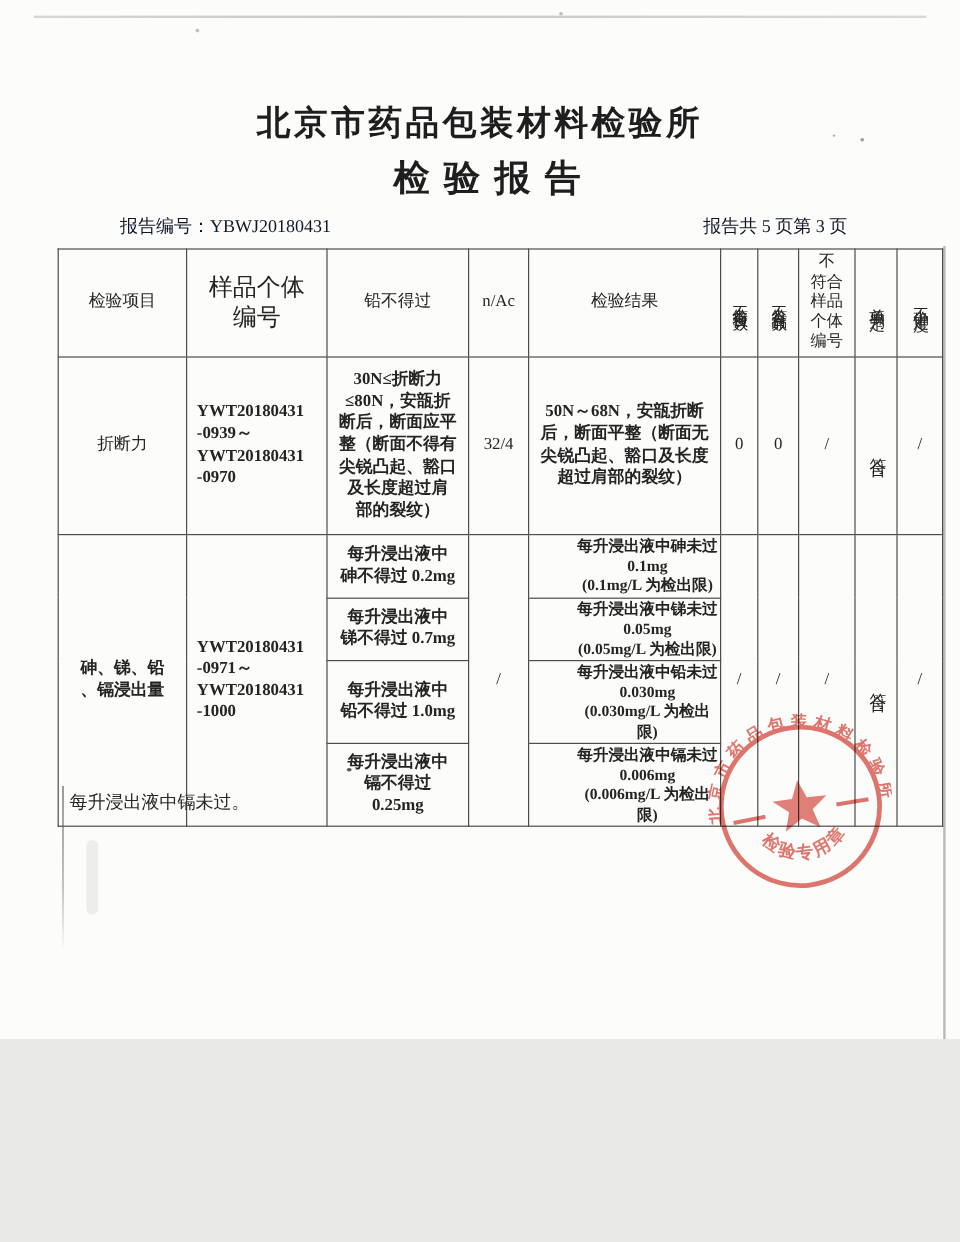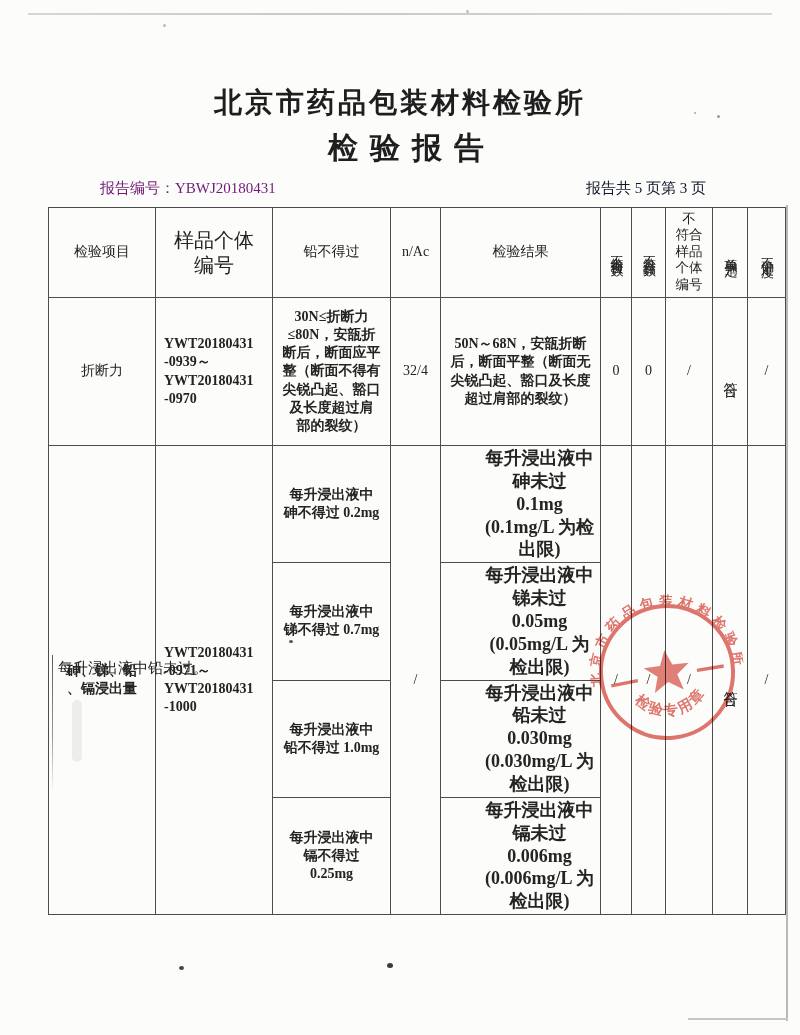--- a/index.html
+++ b/index.html
@@ -1,44 +1,44 @@
 <!DOCTYPE html>
 <html><head>
 <meta charset="utf-8">
 <style>
   html,body{margin:0;padding:0;background:#e9e9e7;}
   #page{
-    position:relative; width:800px; height:1035px; overflow:hidden;
+    position:relative; width:800px; height:866px; overflow:hidden;
     background:#fcfcfa;
     font-family:"Liberation Serif","DejaVu Serif",serif;
     color:#222;
   }
   
   .edge{position:absolute;background:#cfcfcd;}
   #edge-top{left:28px;top:13px;width:744px;height:2px;background:linear-gradient(to right,#d6d6d4,#c9c9c7 40%,#d8d8d6);}
   #edge-right{left:786px;top:205px;width:2px;height:816px;background:#b9b9b7;}
   #edge-bottom{left:688px;top:1018px;width:100px;height:2px;background:#c6c6c4;}
   #left-rule{left:52px;top:655px;width:1px;height:138px;background:linear-gradient(to bottom,#5a5a5a,#9a9a9a 60%,rgba(160,160,160,0));}
   #smudge{left:72px;top:700px;width:10px;height:62px;background:#ededeb;border-radius:5px;}
   .speck{position:absolute;border-radius:50%;}
   
   #title{position:absolute;left:0;top:84px;width:100%;text-align:center;
     font-size:28px;font-weight:bold;letter-spacing:3px;color:#1e1e1e;}
   #subtitle{position:absolute;left:12px;top:128px;width:100%;text-align:center;
     font-size:30px;font-weight:bold;letter-spacing:12px;color:#1e1e1e;}
-  #report-line{position:absolute;left:100px;top:179px;font-size:15px;color:#701a75;}
+  #report-line{position:absolute;left:100px;top:179px;font-size:15px;color:#0f172a;}
   #page-info{position:absolute;right:94px;top:179px;font-size:15px;color:#0f172a;}
   
   #tbl{position:absolute;left:48px;top:207px;width:737px;border-collapse:collapse;
     table-layout:fixed;font-size:14px;color:#242424;}
   #tbl td,#tbl th{border:1px solid #4d4d4d;vertical-align:middle;text-align:center;
     padding:1px 2px;font-weight:normal;line-height:1.3;overflow:hidden;}
   #tbl .pre{white-space:pre-line;font-weight:bold;}
   #tbl .ids{text-align:left;padding-left:8px;white-space:pre-line;font-size:14px;font-weight:bold;}
-  #tbl .small{font-size:18px;line-height:1.27;padding-left:40px;}
+  #tbl .small{font-size:13px;line-height:1.27;padding-left:40px;}
   .vspan{writing-mode:vertical-rl;text-orientation:upright;letter-spacing:2px;display:inline-block;}
   .hdr-wrap{display:inline-block;white-space:pre-line;font-size:13.5px;line-height:1.22;}
   #note{position:absolute;left:58px;top:659px;font-size:15px;color:#262626;}
   
   #stamp{position:absolute;left:590px;top:595px;width:154px;height:154px;
     opacity:.8;mix-blend-mode:multiply;pointer-events:none;
     transform:rotate(-7deg);}
 </style>
 </head>
 <body>
@@ -155,21 +155,21 @@
       <td class="pre">每升浸出液中
 镉不得过
 0.25mg</td>
       <td class="pre small">每升浸出液中镉未过
 0.006mg
 (0.006mg/L 为检出限)</td>
     </tr>
   </tbody>
     </table>
 
-  <div id="note">每升浸出液中铅未过。</div>
+  <div id="note">每升浸出液中镉未过。</div>
 
   <svg id="stamp" viewBox="-77 -77 154 154">
     <defs>
       <path id="arcTop" d="M -62 26 A 67 67 0 1 1 62 26" fill="none"></path>
       <path id="arcBottom" d="M -34 27 A 44 44 0 0 0 34 27" fill="none"></path>
     </defs>
     <circle cx="0" cy="0" r="66" fill="none" stroke="#d8544b" stroke-width="4"></circle>
     <path d="M 0,-22 L 6.2,-6.9 22.6,-6.6 9.9,3.6 14.6,19.4 0,10.2 -14.6,19.4 -9.9,3.6 -22.6,-6.6 -6.2,-6.9 Z" fill="#d8544b" opacity="0.92"></path>
     <line x1="-57" y1="7" x2="-30" y2="5" stroke="#d8544b" stroke-width="3.4"></line>
     <line x1="30" y1="2" x2="57" y2="1" stroke="#d8544b" stroke-width="3.4"></line>

